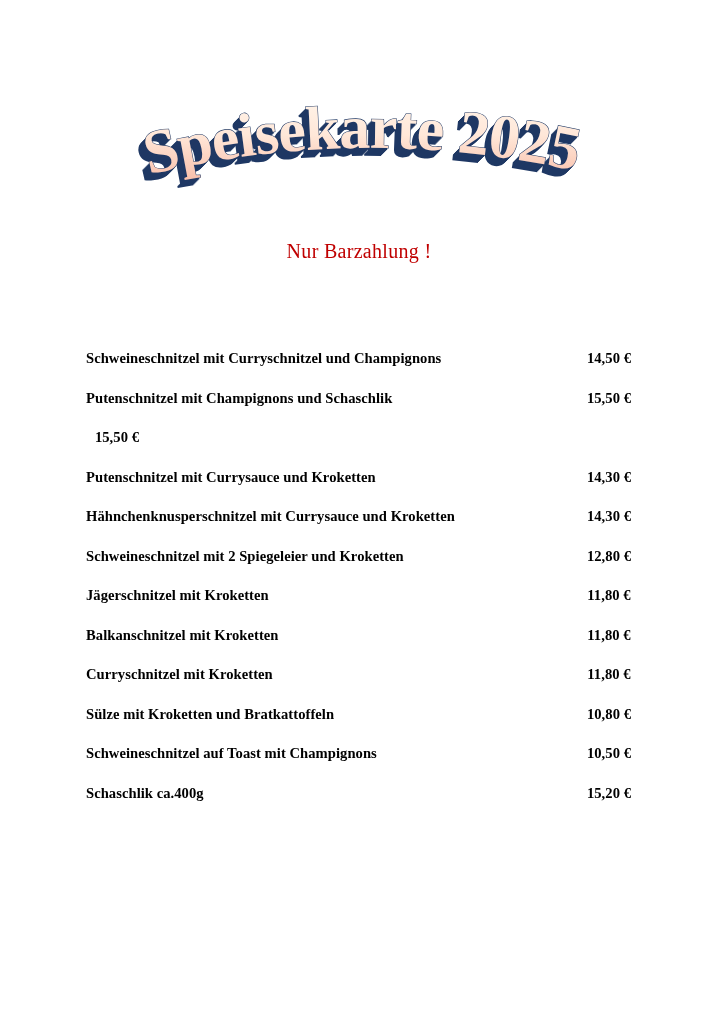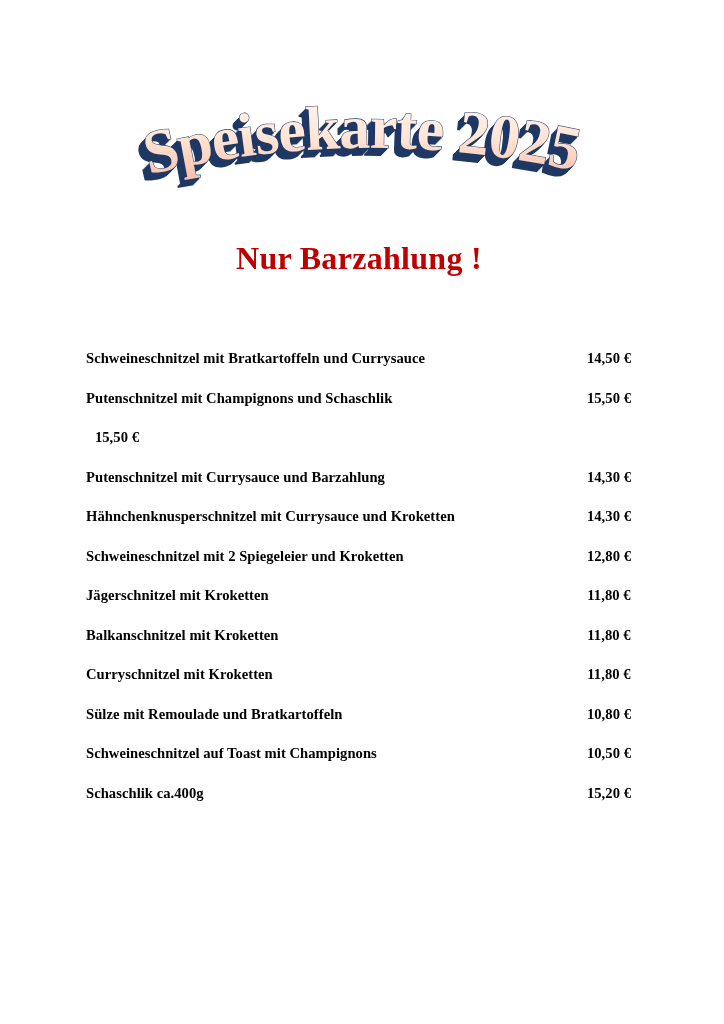--- a/index.html
+++ b/index.html
@@ -62,22 +62,22 @@
     paint-order: stroke fill;
   }
 
   
   .subtitle {
     position: absolute;
     left: 0;
     top: 240px;
     width: 718px;
     text-align: center;
-    font-size: 32px;
-    font-weight: 700;
+    font-size: 20px;
+    font-weight: 400;
     color: #c00000;
     letter-spacing: 0.3px;
   }
 
   
   .menu {
     position: absolute;
     left: 86px;
     top: 350px;
     width: 554px;
@@ -149,35 +149,35 @@
         <textPath href="#arcPath" startOffset="50%" text-anchor="middle">Speisekarte 2025</textPath>
       </text>
     </svg>
   </div>
 
   <div class="subtitle">Nur Barzahlung !</div>
 
   <div class="menu">
 
     <div class="menu-row">
-      <span class="item-name">Schweineschnitzel mit Bratkartoffeln und Currysauce</span>
+      <span class="item-name">Schweineschnitzel mit Curryschnitzel und Champignons</span>
       <span class="item-price">14,50 €</span>
     </div>
 
     <div class="menu-row">
       <span class="item-name">Putenschnitzel mit Champignons und Schaschlik</span>
       <span class="item-price">15,50 €</span>
     </div>
 
     <div class="menu-row">
       <span class="item-price">15,50 €</span>
     </div>
 
     <div class="menu-row">
-      <span class="item-name">Putenschnitzel mit Currysauce und Barzahlung</span>
+      <span class="item-name">Putenschnitzel mit Currysauce und Kroketten</span>
       <span class="item-price">14,30 €</span>
     </div>
 
     <div class="menu-row">
       <span class="item-name">Hähnchenknusperschnitzel mit Currysauce und Kroketten</span>
       <span class="item-price">14,30 €</span>
     </div>
 
     <div class="menu-row">
       <span class="item-name">Schweineschnitzel mit 2 Spiegeleier und Kroketten</span>
@@ -193,21 +193,21 @@
       <span class="item-name">Balkanschnitzel mit Kroketten</span>
       <span class="item-price">11,80 €</span>
     </div>
 
     <div class="menu-row">
       <span class="item-name">Curryschnitzel mit Kroketten</span>
       <span class="item-price">11,80 €</span>
     </div>
 
     <div class="menu-row">
-      <span class="item-name">Sülze mit Remoulade und Bratkartoffeln</span>
+      <span class="item-name">Sülze mit Kroketten und Bratkattoffeln</span>
       <span class="item-price">10,80 €</span>
     </div>
 
     <div class="menu-row">
       <span class="item-name">Schweineschnitzel auf Toast mit Champignons</span>
       <span class="item-price">10,50 €</span>
     </div>
 
     <div class="menu-row">
       <span class="item-name">Schaschlik ca.400g</span>

